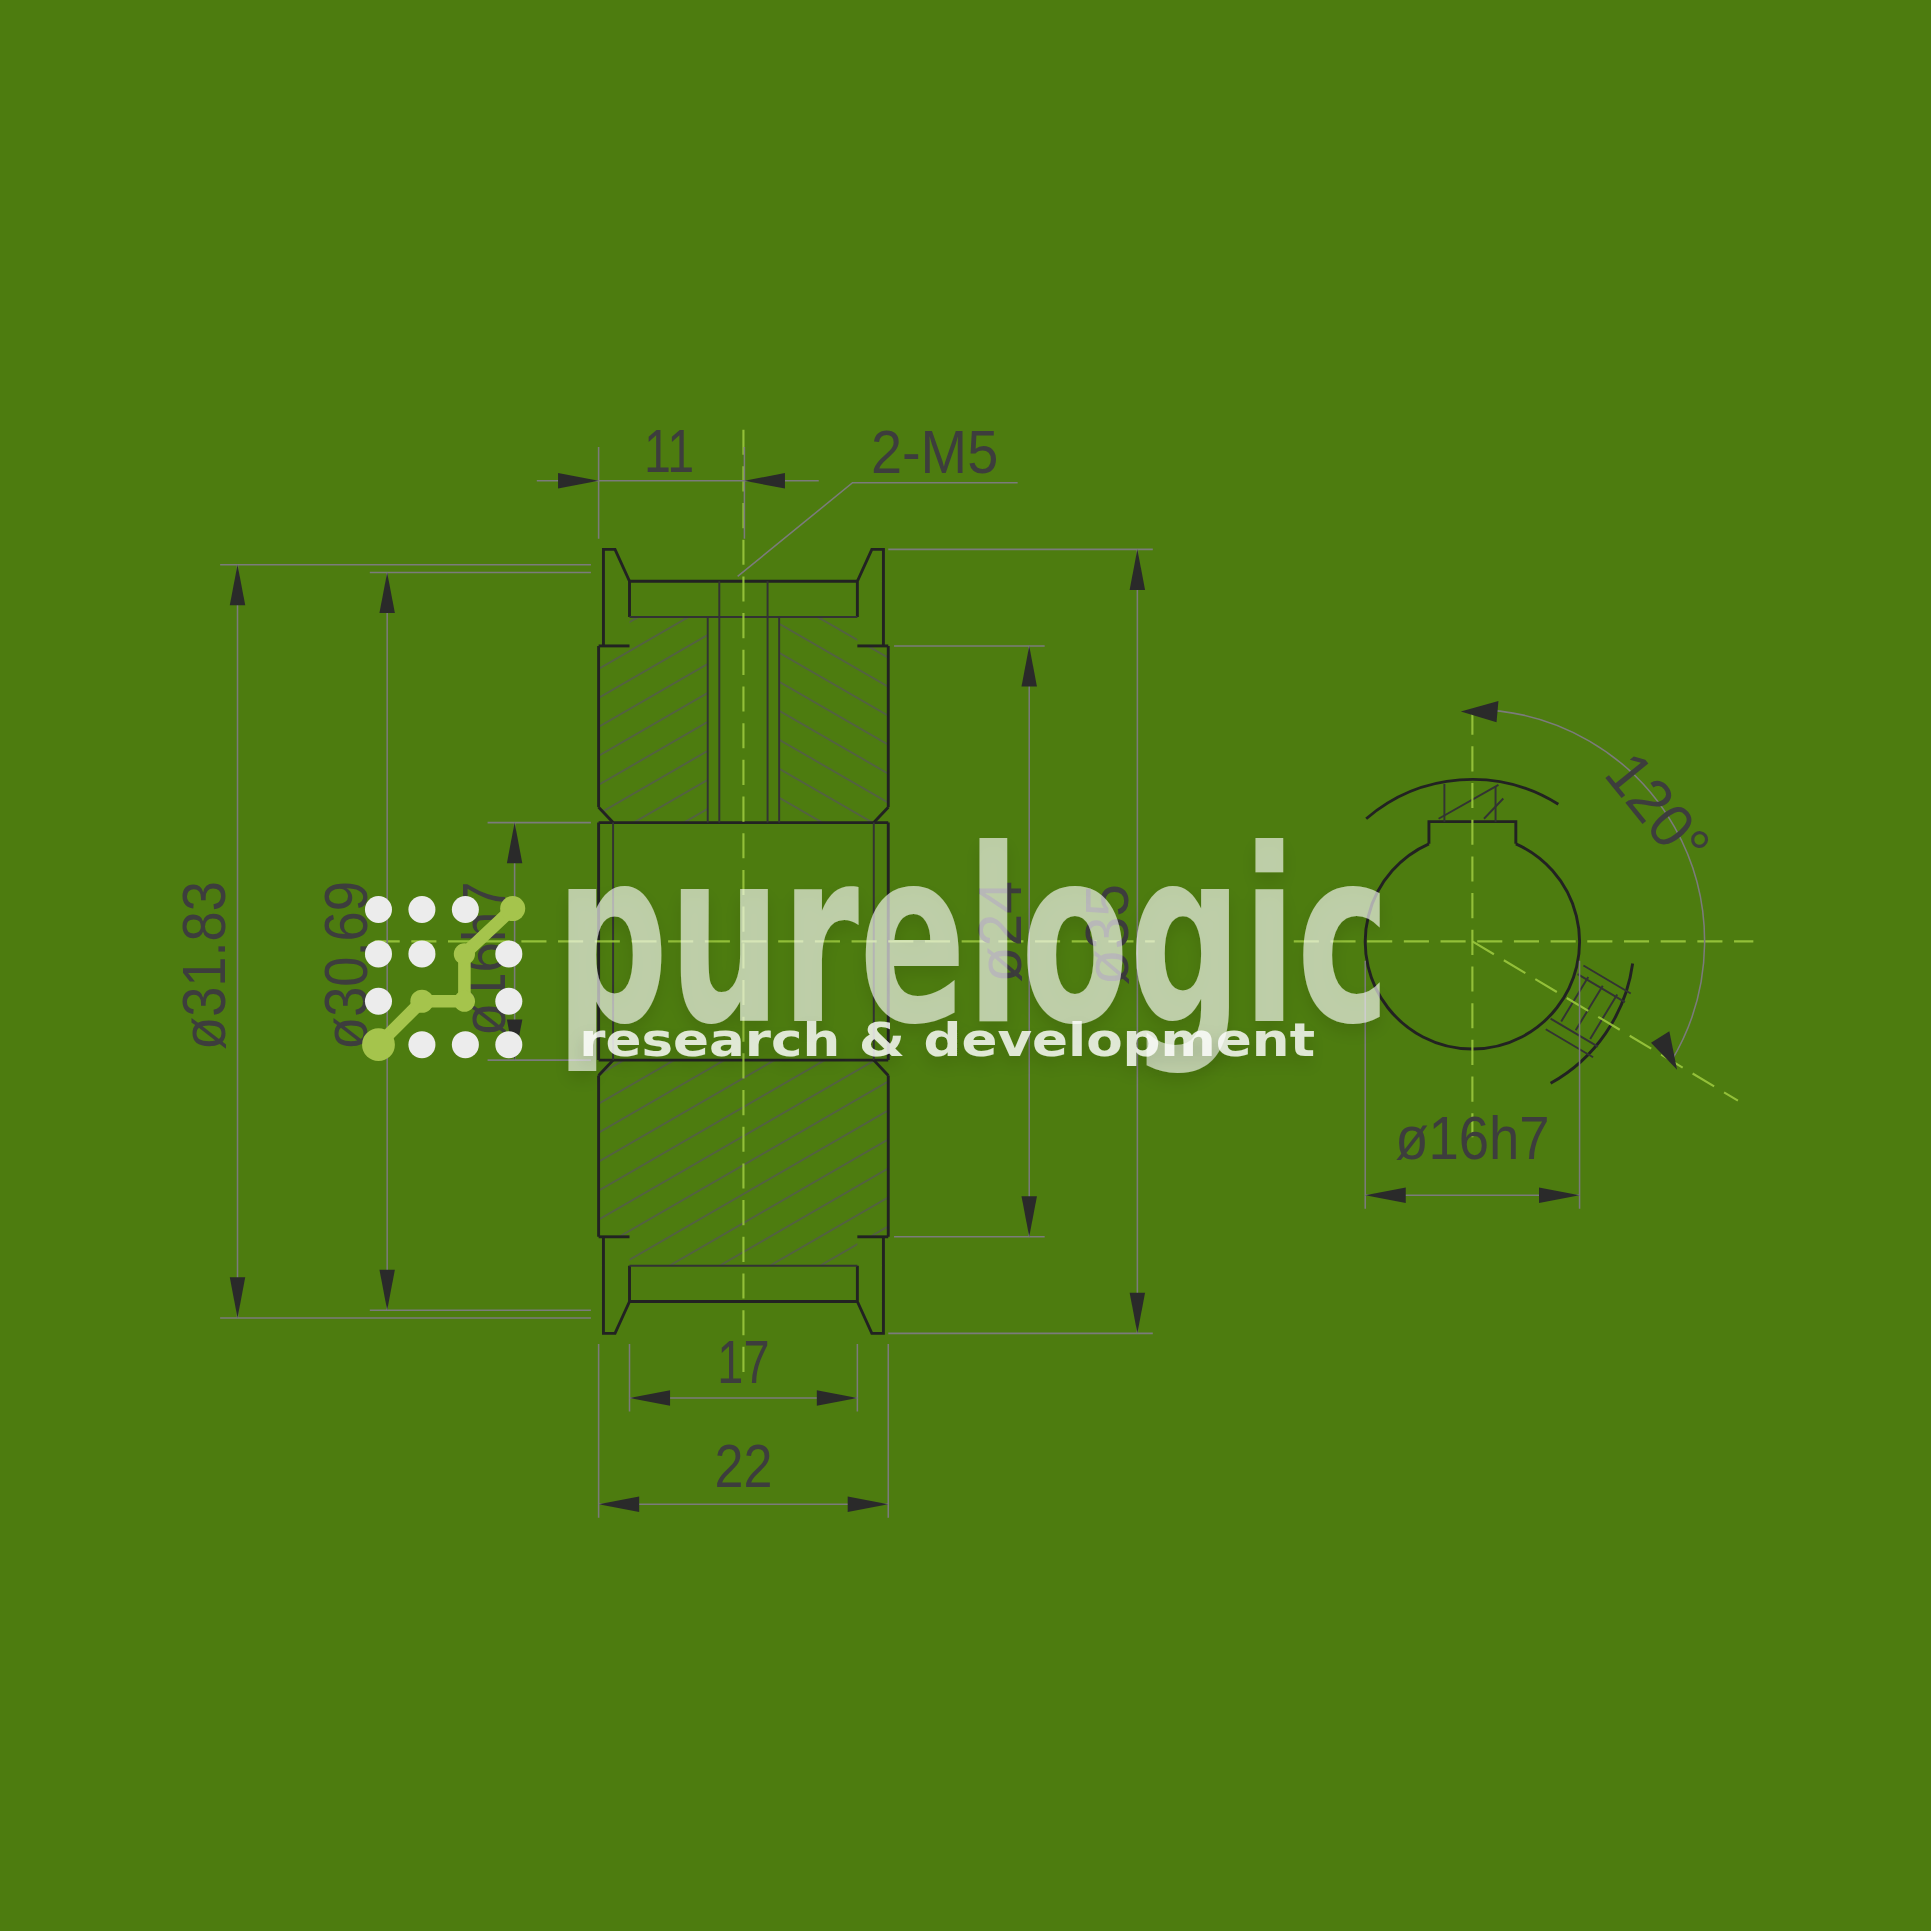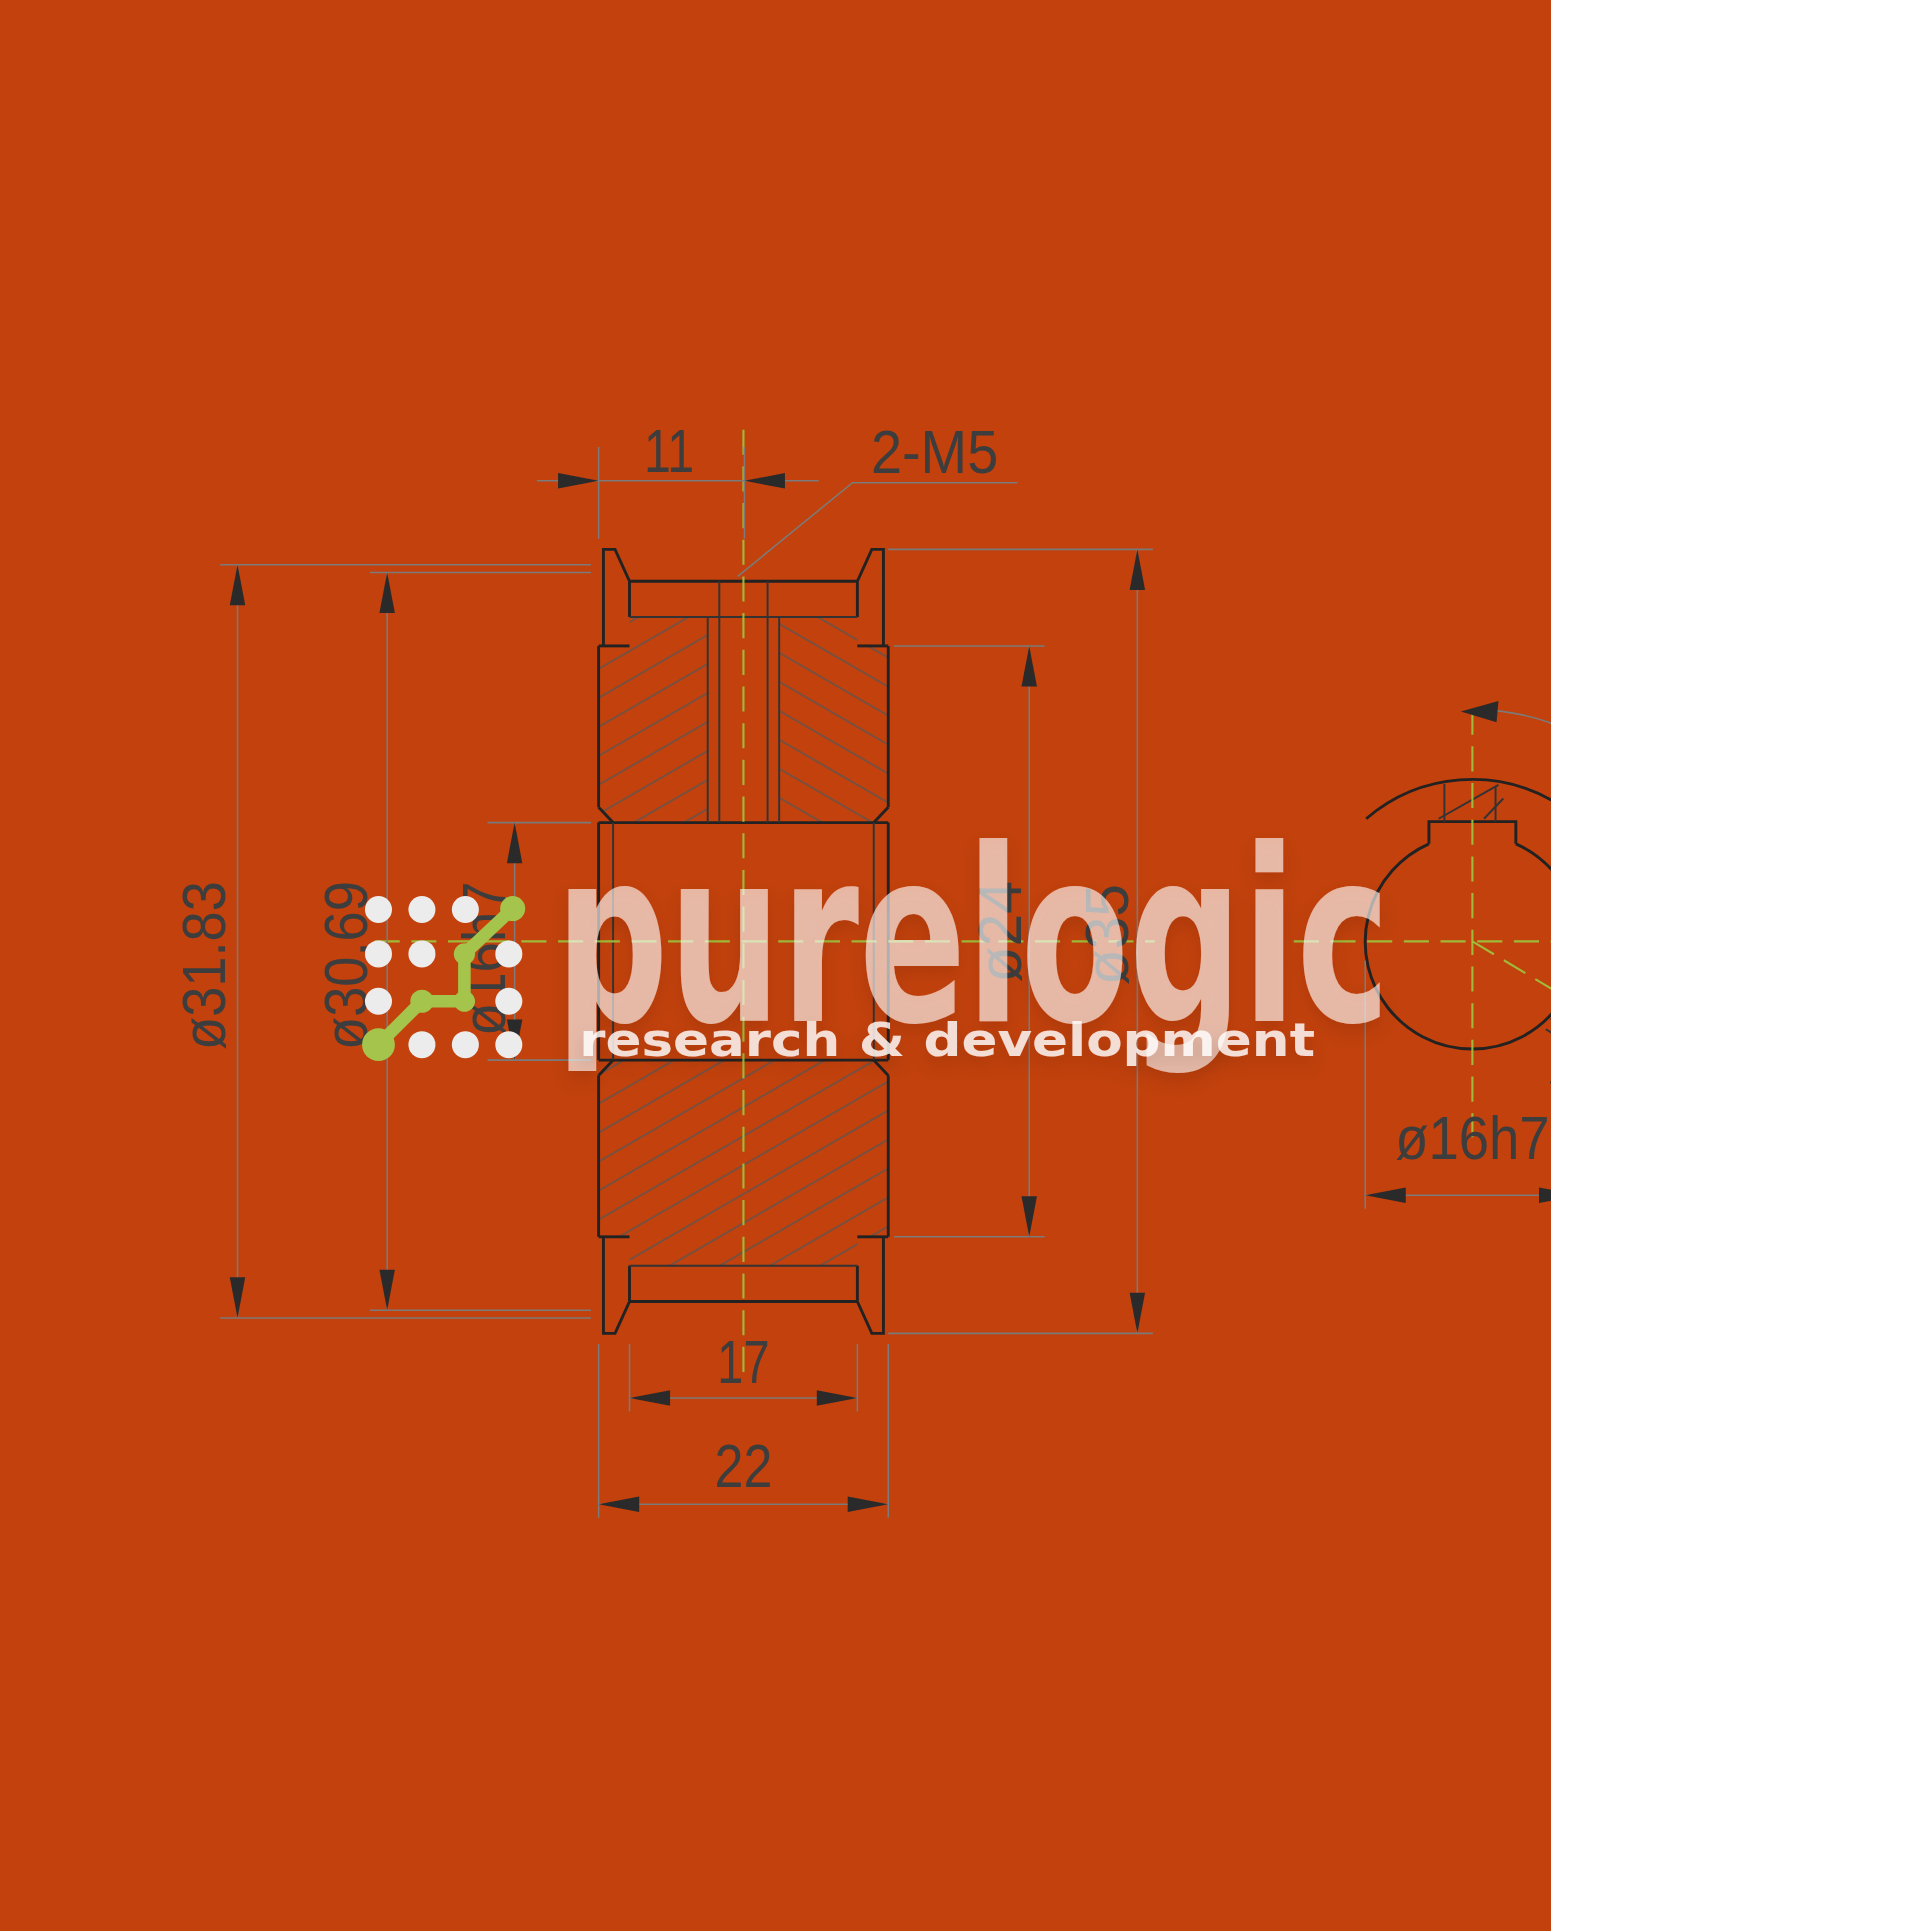--- a/index.html
+++ b/index.html
@@ -1,16 +1,16 @@
 <!DOCTYPE html>
 <html><head>
 <meta charset="utf-8">
 <style>
   html,body{margin:0;padding:0;background:#ffffff;}
-  .canvas{position:relative;width:1551px;height:1931px;background:#c2410c;overflow:hidden;
+  .canvas{position:relative;width:1931px;height:1931px;background:#4d7c0f;overflow:hidden;
           font-family:"Liberation Sans",sans-serif;}
   svg{position:absolute;left:0;top:0;}
   .outline{stroke:#222;stroke-width:3;fill:none;stroke-linejoin:miter;stroke-linecap:butt;}
   .thin{stroke:#333;stroke-width:2;fill:none;}
   .dimline{stroke:#7b7b7b;stroke-width:1.6;fill:none;}
   .arrow{fill:#2a2a2a;stroke:none;}
   .cline{stroke:#9bc83e;stroke-width:2.2;fill:none;stroke-dasharray:26 12;opacity:.9;}
   .dim-text{font-family:"Liberation Sans",sans-serif;font-size:64px;fill:#3d3d3d;text-anchor:middle;}
   .wm-big{font-family:"DejaVu Sans",sans-serif;font-weight:700;font-size:250px;fill:#ffffff;fill-opacity:.62;}
   .wm-sub{font-family:"DejaVu Sans",sans-serif;font-weight:700;font-size:47px;fill:#ffffff;fill-opacity:.82;}

